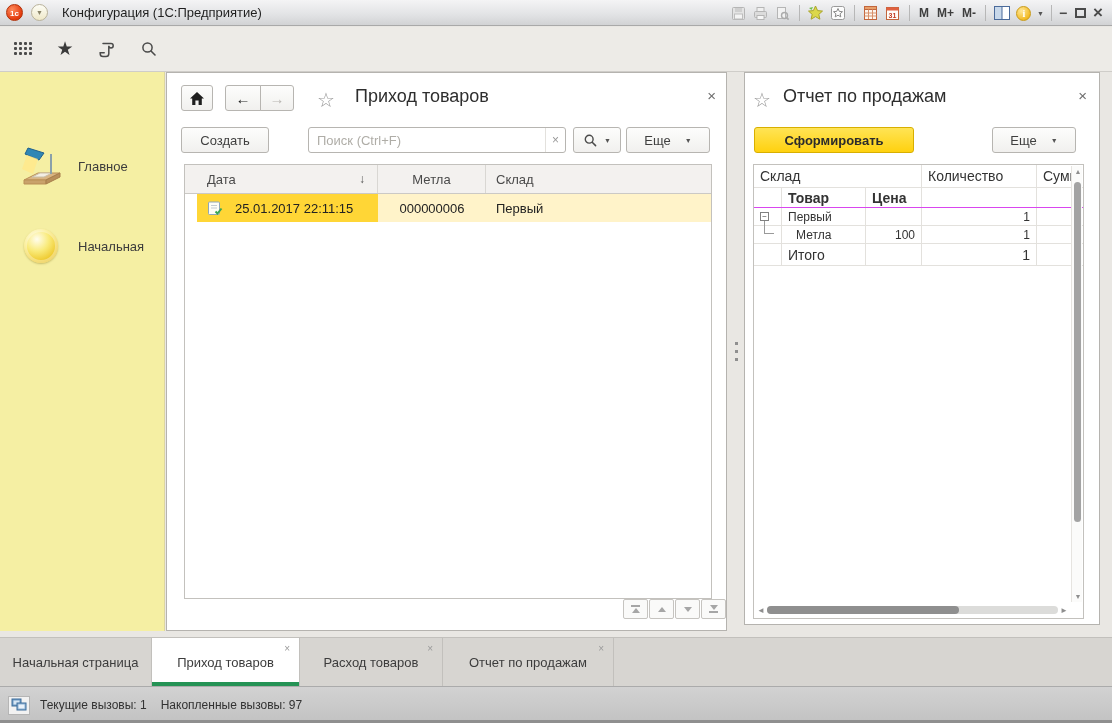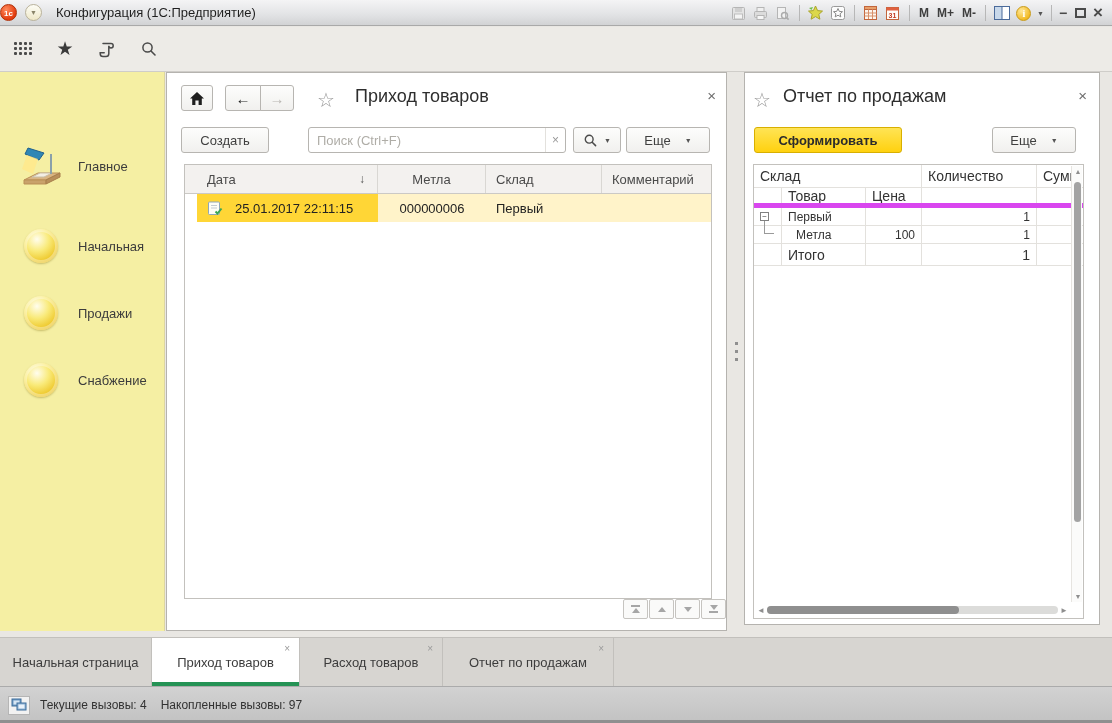--- a/index.html
+++ b/index.html
@@ -13,21 +13,21 @@
   }
 
   
   .titlebar {
     position:absolute; left:0; top:0; width:1112px; height:26px;
     background:linear-gradient(#F4F4F5, #E3E4E6 55%, #D2D3D5);
     border-bottom:1px solid #A9A9A9;
     display:flex; align-items:center;
   }
   .logo-1c {
-    width:17px; height:17px; border-radius:50%; 
+    width:17px; height:17px; border-radius:50%; margin-left:6px;
     background:radial-gradient(circle at 35% 30%, #FF8A5C, #E33B0E 70%);
     color:#fff; font-size:8px; font-weight:bold; text-align:center; line-height:17px;
     border:1px solid #B03008;
   }
   .menu-btn {
     width:17px; height:17px; border-radius:50%; margin-left:8px;
     background:linear-gradient(#FDFDF6,#EFE8C8); border:1px solid #B9B29A;
     color:#8A8468; font-size:8px; text-align:center; line-height:15px; cursor:default;
   }
   .win-title { margin-left:14px; font-size:13px; color:#1F1F1F; }
@@ -127,30 +127,30 @@
   .nav-btn { width:25px; height:20px; border:1px solid #C6C4C0; border-radius:2px; background:#FAFAF9; display:flex; flex-direction:column; align-items:center; justify-content:center; gap:1px; }
   .tri-up { width:0; height:0; border-left:4px solid transparent; border-right:4px solid transparent; border-bottom:5px solid #A6A6A6; }
   .tri-down { width:0; height:0; border-left:4px solid transparent; border-right:4px solid transparent; border-top:5px solid #A6A6A6; }
   .nav-bar { width:9px; height:2px; background:#A6A6A6; }
 
   
   .rp-star { position:absolute; left:8px; top:15px; }
   .rp-title { position:absolute; left:38px; top:13px; }
   .rp-close { right:12px; }
   .rp-generate {
-    position:absolute; left:9px; top:54px; width:148px;
+    position:absolute; left:9px; top:54px; width:160px;
     background:linear-gradient(#FFE455,#FFD10F); border-color:#D8AF00;
     font-weight:bold; color:#2B2B2B;
   }
   .rp-more { position:absolute; right:23px; top:54px; width:84px; }
 
   .report-grid { position:absolute; left:8px; top:91px; width:331px; height:455px; border:1px solid #C3C1BD; background:#fff; overflow:hidden; }
   .rg-row { display:flex; border-bottom:1px solid #E3E1DD; position:relative; }
   .rg-cell { border-right:1px solid #E3E1DD; display:flex; align-items:center; overflow:hidden; }
-  .rg-h1 { height:23px; } .rg-h2 { height:20px; border-bottom:5px solid #d946ef; }
+  .rg-h1 { height:23px; } .rg-h2 { height:20px; border-bottom:1px solid #d946ef;font-weight:bold; }
   .rg-h1 .rg-cell, .rg-h2 .rg-cell { font-size:14px; color:#333; }
   .w-exp { width:28px; } .w-name { width:84px; } .w-price { width:56px;text-align:center; } .w-qty { width:115px; } .w-sum { flex:1; border-right:none; }
   .w-wh { width:168px; }
   .pad { padding:0 4px 0 6px; }
   .num { justify-content:flex-end; padding-right:6px; }
   .rg-r { height:18px; font-size:12px; color:#333; }
   .rg-total { height:22px; }
   .rg-total .rg-cell { font-size:14px; }
   .minus-box {
     width:9px; height:9px; border:1px solid #808080; background:#fff;
@@ -322,32 +322,20 @@
         </svg>
       </span>
       <span class="side-label">Главное</span>
     </div>
     <div class="side-item" style="top:146px;">
       <span class="side-ico">
           <span class="sphere"></span>
         </span>
       <span class="side-label">Начальная</span>
     </div>
-    <div class="side-item" style="top:213px;">
-      <span class="side-ico">
-          <span class="sphere"></span>
-        </span>
-      <span class="side-label">Продажи</span>
-    </div>
-    <div class="side-item" style="top:280px;">
-      <span class="side-ico">
-          <span class="sphere"></span>
-        </span>
-      <span class="side-label">Снабжение</span>
-    </div>
   </div>
 
   <div class="panel panel-list">
     <div class="btn btn-sq lp-home">
       <svg width="16" height="15" viewBox="0 0 16 15">
           <path d="M8 1 L15 7.5 H12.8 V14 H9.6 V9.6 H6.4 V14 H3.2 V7.5 H1 Z" fill="#1F1F1F"></path>
         </svg>
     </div>
     <div class="btn lp-back">←</div>
     <div class="btn lp-fwd">→</div>
@@ -373,21 +361,20 @@
     </div>
 
     <div class="list-table">
       <div class="lt-head">
         <div class="lt-hcell c-date">
           <span>Дата</span>
           <span class="sort-arrow">↓</span>
         </div>
         <div class="lt-hcell c-num">Метла</div>
         <div class="lt-hcell c-wh">Склад</div>
-        <div class="lt-hcell c-com">Комментарий</div>
       </div>
       <div class="lt-row row-sel">
         <div class="lt-cell c-date">
           <svg width="16" height="15" viewBox="0 0 16 15" style="margin-right:12px;">
               <rect x="1.5" y="1" width="11" height="12.5" rx="1" fill="#FDFDF6" stroke="#8FA6B8"></rect>
               <line x1="4" y1="4.5" x2="10" y2="4.5" stroke="#C3CBD3"></line>
               <line x1="4" y1="7" x2="10" y2="7" stroke="#C3CBD3"></line>
               <path d="M8.5 10.5 L10.5 12.5 L14.5 7.5" fill="none" stroke="#3AA655" stroke-width="2"></path>
             </svg>
           <span>25.01.2017 22:11:15</span>
@@ -508,15 +495,15 @@
 
 <div class="statusbar">
   <span class="sb-ico">
     <svg width="16" height="14" viewBox="0 0 16 14">
         <rect x="1" y="1" width="9" height="7" fill="#6F9BC4" stroke="#3E6E9C"></rect>
         <rect x="2.5" y="2.5" width="6" height="4" fill="#D6E6F4"></rect>
         <rect x="6" y="5" width="9" height="7" fill="#8FB3D4" stroke="#3E6E9C"></rect>
         <rect x="7.5" y="6.5" width="6" height="4" fill="#EAF2FA"></rect>
       </svg>
   </span>
-  <span class="sb-text">Текущие вызовы: 4</span>
+  <span class="sb-text">Текущие вызовы: 1</span>
   <span class="sb-text">Накопленные вызовы: 97</span>
 </div>
 
 </body></html>

